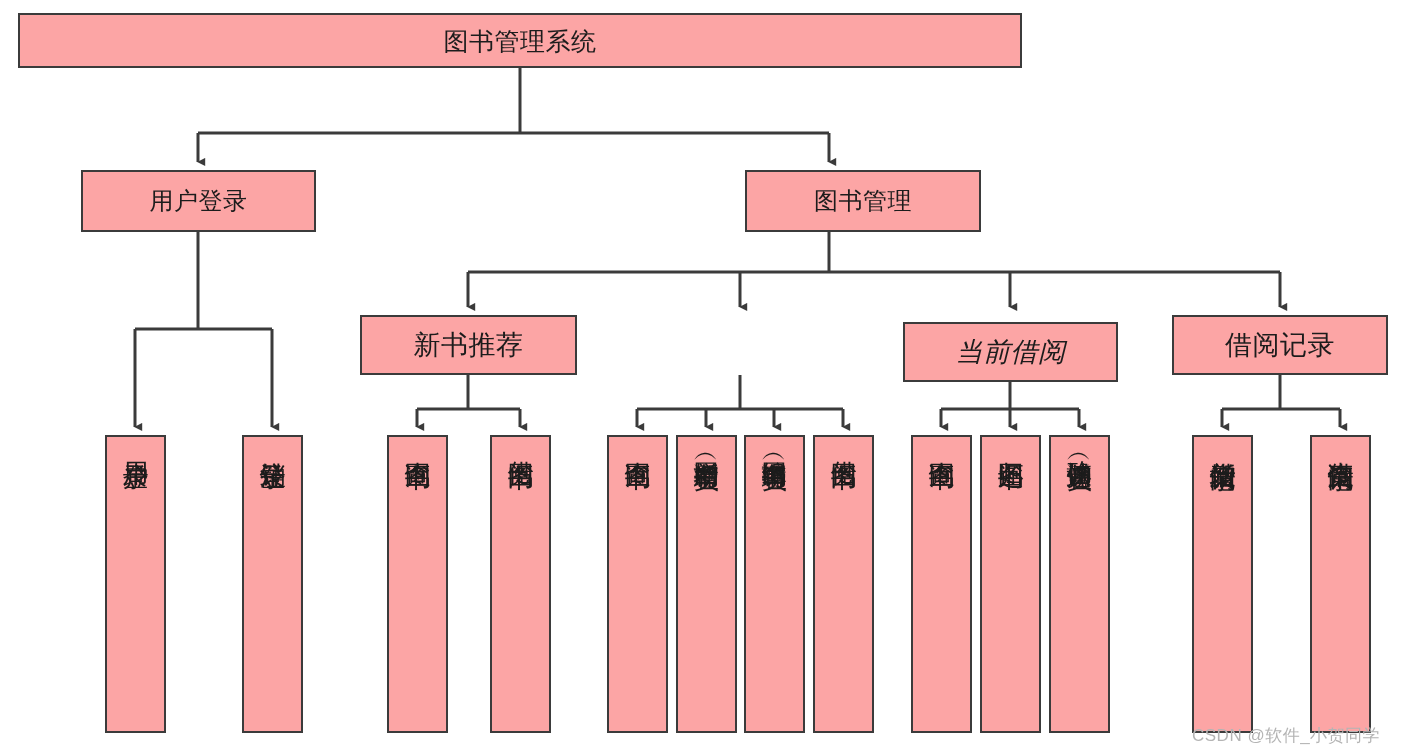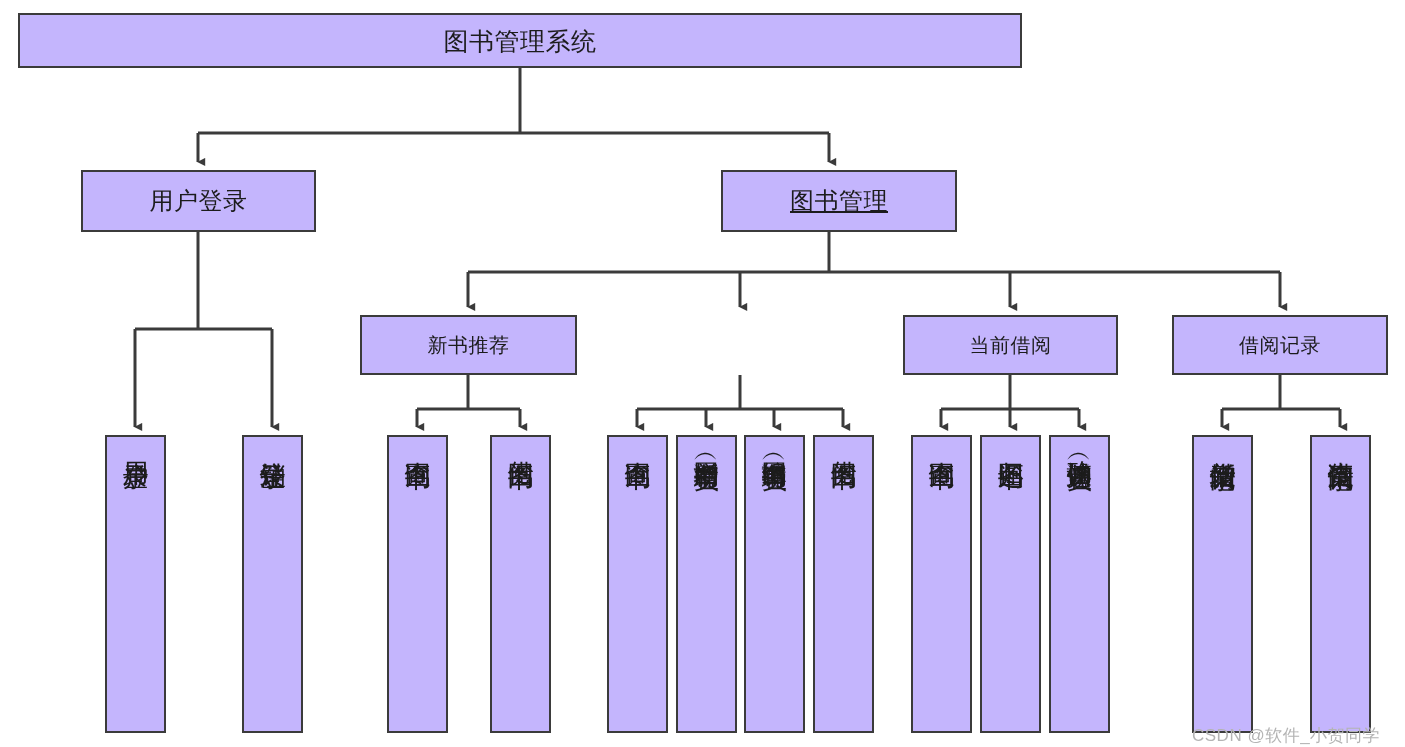--- a/index.html
+++ b/index.html
@@ -22,41 +22,41 @@
     position: absolute;
     left: 0;
     top: 0;
     width: 1405px;
     height: 747px;
     pointer-events: none;
   }
   .node {
     position: absolute;
     box-sizing: border-box;
-    background: #c4b5fd;
+    background: #fca5a5;
     border: 2.5px solid #3b3b3b;
     display: flex;
     align-items: center;
     justify-content: center;
     color: #1c1c1c;
   }
   .node .label {
     display: block;
     text-align: center;
     line-height: 1.12;
     letter-spacing: 0.5px;
   }
   .node-root .label {
     font-size: 25px;
   }
   .node-l2 .label {
     font-size: 24px;
   }
   .node-l3 .label {
-    font-size: 20px;
+    font-size: 27px;
   }
   .node-leaf {
     align-items: flex-start;
     justify-content: center;
     padding-top: 4px;
   }
   .node-leaf .label {
     writing-mode: vertical-rl;
     text-orientation: upright;
     font-size: 26px;
@@ -132,28 +132,28 @@
     </g>
   </svg>
 
   <div class="node node-root" style="left:18px; top:13px; width:1004px; height:55px;">
     <span class="label">图书管理系统</span>
   </div>
 
   <div class="node node-l2" style="left:81px; top:170px; width:235px; height:62px;">
     <span class="label">用户登录</span>
   </div>
-  <div class="node node-l2" style="left:721px; top:170px; width:236px; height:62px;text-decoration:underline;">
+  <div class="node node-l2" style="left:745px; top:170px; width:236px; height:62px;">
     <span class="label">图书管理</span>
   </div>
 
   <div class="node node-l3" style="left:360px; top:315px; width:217px; height:60px;">
     <span class="label">新书推荐</span>
   </div>
-  <div class="node node-l3" style="left:903px; top:315px; width:215px; height:60px;">
+  <div class="node node-l3" style="left:903px; top:322px; width:215px; height:60px;font-style:italic;">
     <span class="label">当前借阅</span>
   </div>
   <div class="node node-l3" style="left:1172px; top:315px; width:216px; height:60px;">
     <span class="label">借阅记录</span>
   </div>
 
   <div class="node node-leaf" style="left:105px; top:435px; width:61px; height:298px;">
     <span class="label">用户登录</span>
   </div>
   <div class="node node-leaf" style="left:242px; top:435px; width:61px; height:298px;">

